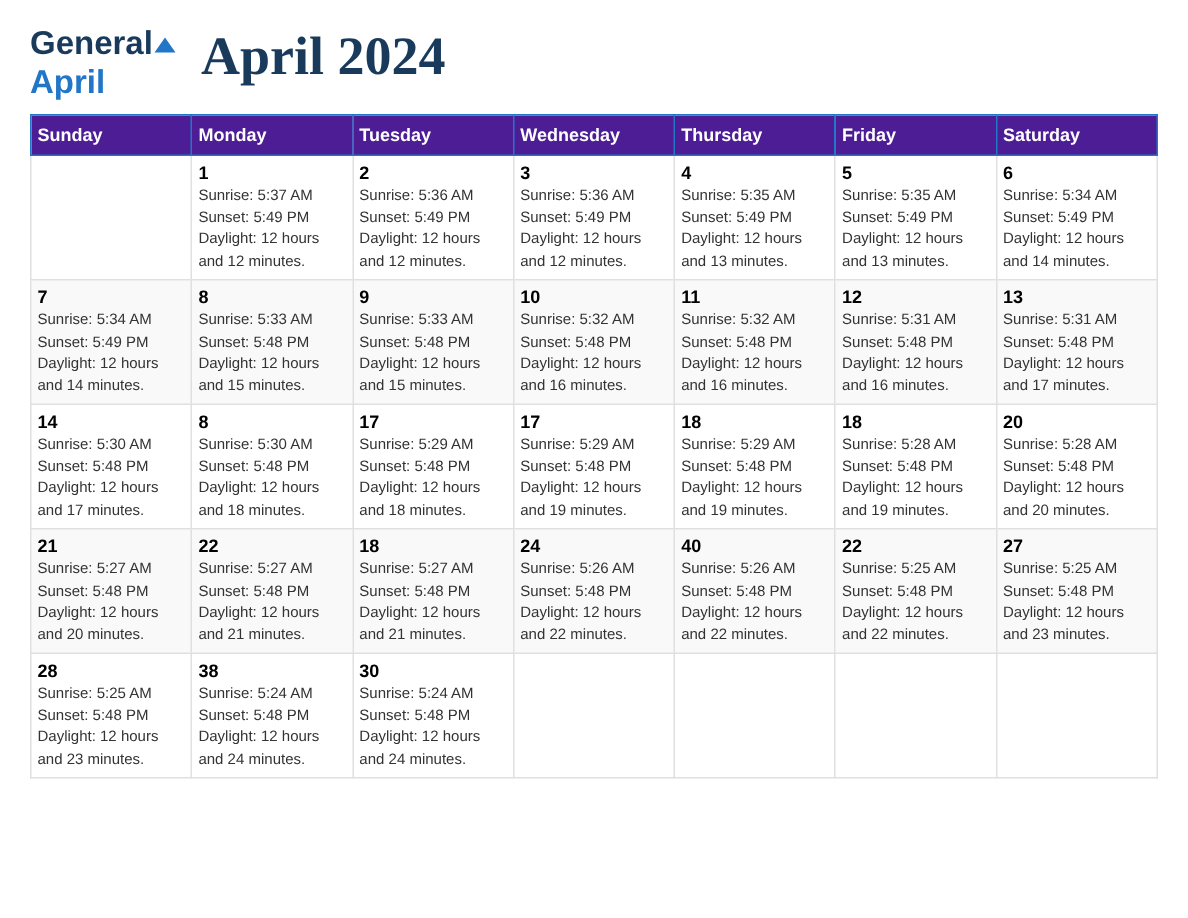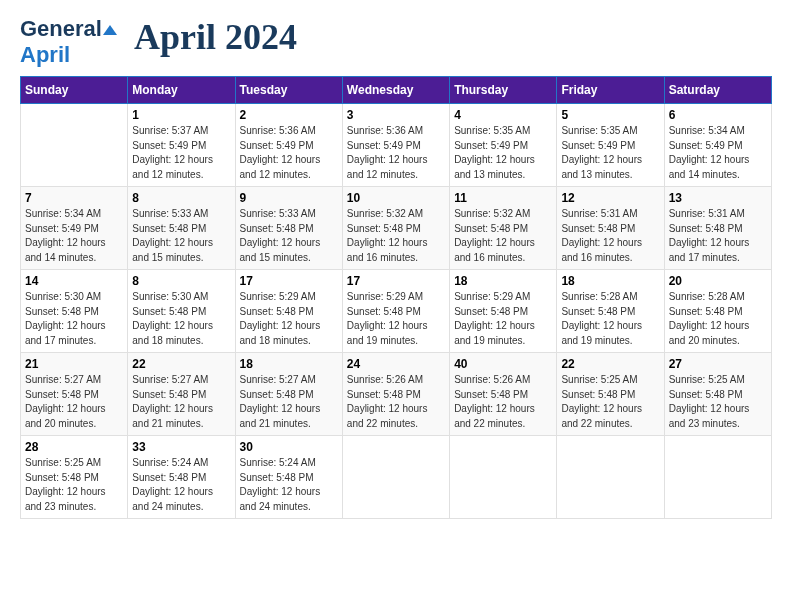--- a/index.html
+++ b/index.html
@@ -221,21 +221,21 @@
           </td>
         </tr>
         <tr>
           <td>
             <div class="day-num">28</div>
             <div class="day-info" style="white-space: pre-line;">Sunrise: 5:25 AM
 Sunset: 5:48 PM
 Daylight: 12 hours and 23 minutes.</div>
           </td>
           <td>
-            <div class="day-num">33</div>
+            <div class="day-num">38</div>
             <div class="day-info" style="white-space: pre-line;">Sunrise: 5:24 AM
 Sunset: 5:48 PM
 Daylight: 12 hours and 24 minutes.</div>
           </td>
           <td>
             <div class="day-num">30</div>
             <div class="day-info" style="white-space: pre-line;">Sunrise: 5:24 AM
 Sunset: 5:48 PM
 Daylight: 12 hours and 24 minutes.</div>
           </td>

